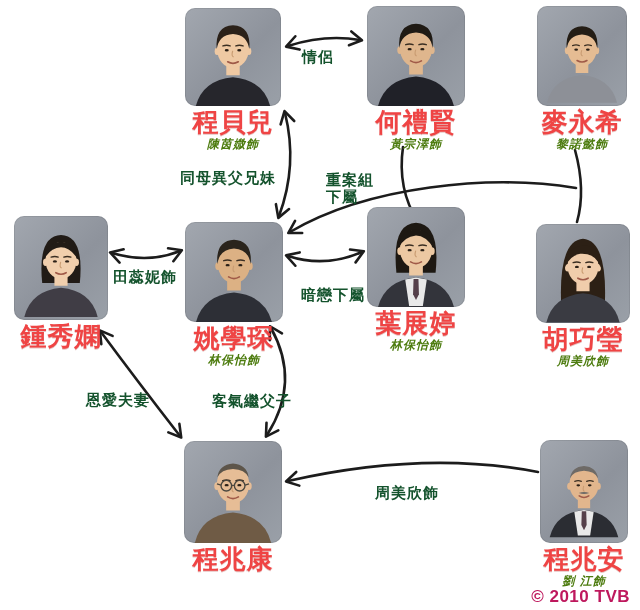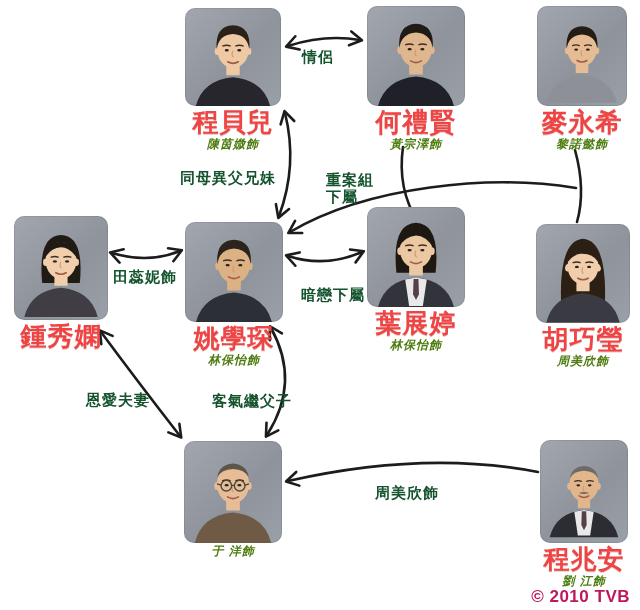--- a/index.html
+++ b/index.html
@@ -237,21 +237,21 @@
     <path d="M49.6,44 q-1.4,4.6 0.6,5.8" stroke="#c99c72" stroke-width="1.2" fill="none" stroke-linecap="round"></path>
     <g stroke="#4a473f" stroke-width="1.4" fill="none">
          <circle cx="43.2" cy="43.6" r="5.4"></circle>
             <circle cx="56.8" cy="43.6" r="5.4"></circle>
          <path d="M48.6,43.2 L51.4,43.2 M37.8,43 L33.6,41.8 M62.2,43 L66.4,41.8"></path>
        </g>
 
     <path d="M44.5,55 Q50,58.4 55.5,55" stroke="#a05a48" stroke-width="1.7" fill="none" stroke-linecap="round"></path>
   </svg>
       </div>
-    <div class="aname">于 洋飾</div>
+    <div class="pname">程兆康</div>
   </div>
 
   <div class="card" style="left:540px;top:440px;width:88px">
     <div class="portrait" style="height:103px">
         <svg viewBox="0 0 100 100" xmlns="http://www.w3.org/2000/svg">
 
     <path d="M11,102 Q18,74 50,71 Q82,74 89,102 Z" fill="#2b2d33"></path>
     <path d="M39,73 L50,71 L61,73 L57,100 L43,100 Z" fill="#e9e9e9"></path>
        <path d="M47.5,72.5 L52.5,72.5 L53,88 L50,94 L47,88 Z" fill="#55404a"></path>
     <path d="M43,56 h14 v13 h-14 z" fill="#e2b68d"></path>

